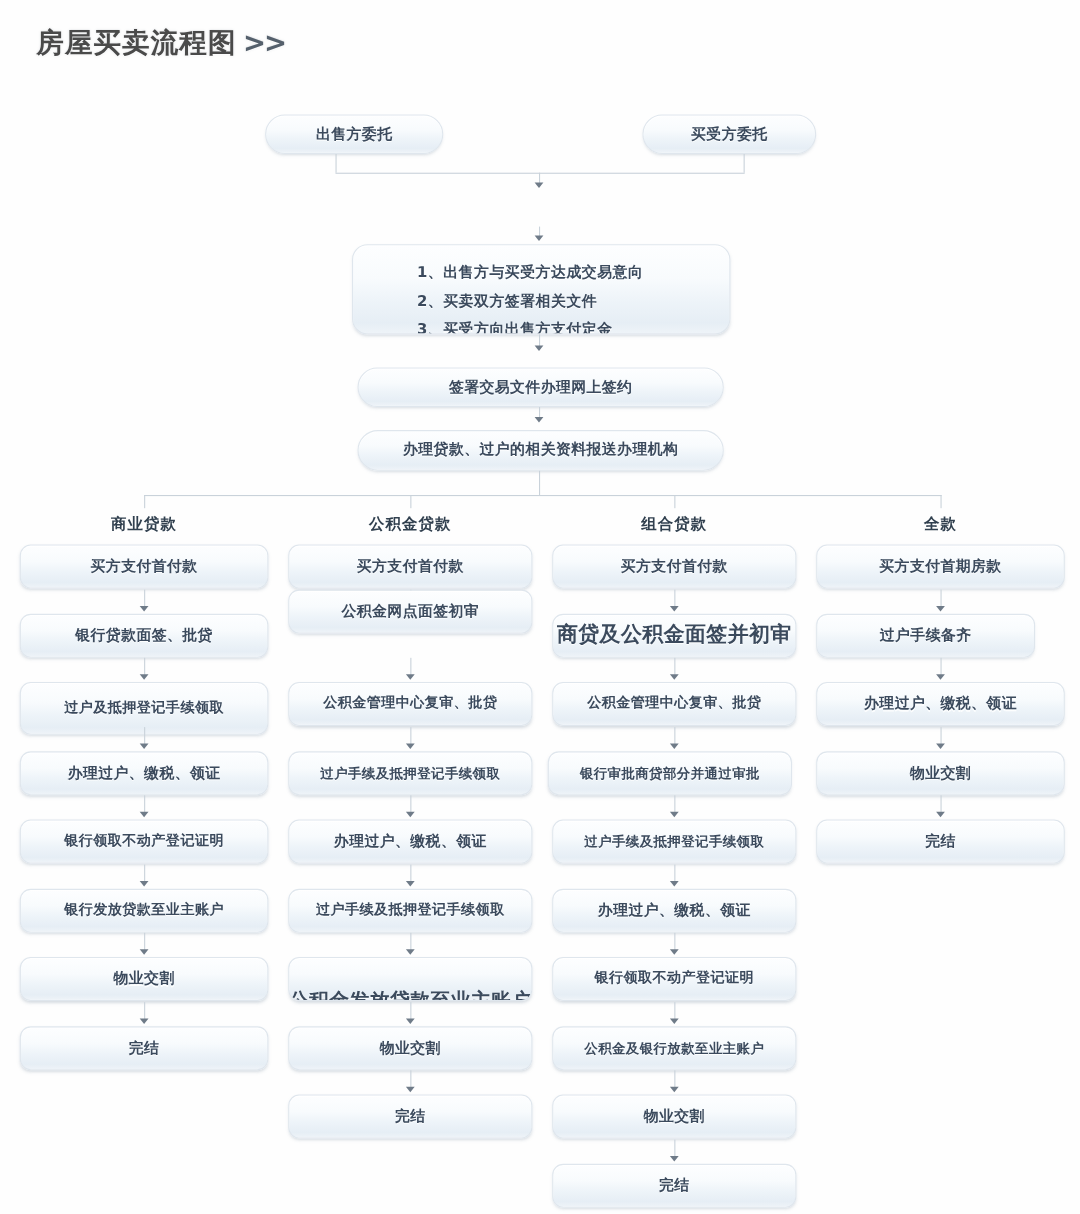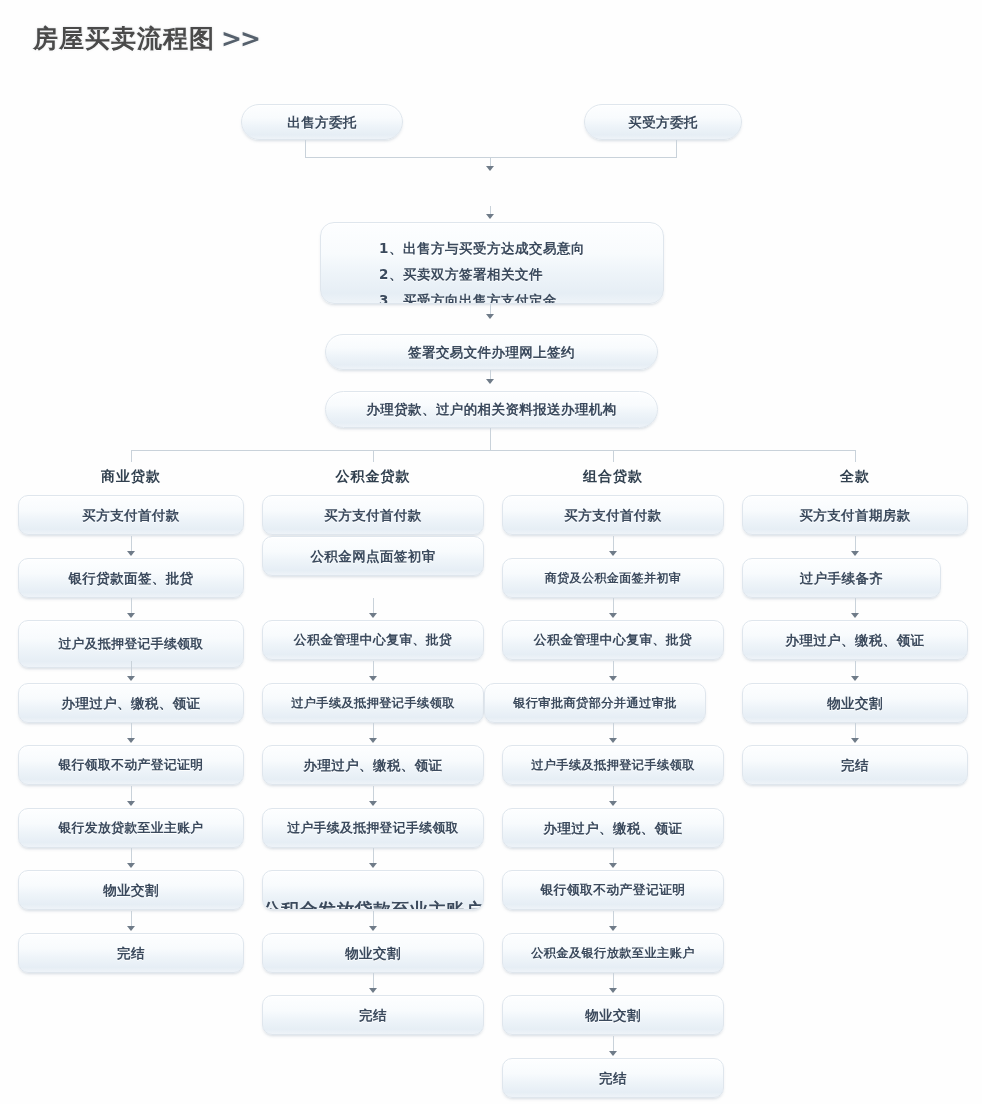--- a/index.html
+++ b/index.html
@@ -291,30 +291,30 @@
       <div class="arrow" style="left: 369px; top: 988px;"></div>
       <div class="node blurry" style="left: 262px; top: 995px; width: 222px; height: 40px;">
         <span>完结</span>
       </div>
       <div class="node blurry" style="left: 502px; top: 495px; width: 222px; height: 40px;">
         <span>买方支付首付款</span>
       </div>
       <div class="vline" style="left: 613px; top: 535.5px; height: 16.5px;"></div>
       <div class="arrow" style="left: 609px; top: 551px;"></div>
       <div class="node blurry" style="left: 502px; top: 558px; width: 222px; height: 40px;">
-        <span style="font-size: 12px;">商贷及公积金面签并初审</span>
+        <span style="font-size: 19px;">商贷及公积金面签并初审</span>
       </div>
       <div class="vline" style="left: 613px; top: 597.5px; height: 16.5px;"></div>
       <div class="arrow" style="left: 609px; top: 613px;"></div>
       <div class="node blurry" style="left: 502px; top: 620px; width: 222px; height: 40px;">
         <span style="font-size: 12.8px;">公积金管理中心复审、批贷</span>
       </div>
       <div class="vline" style="left: 613px; top: 660.5px; height: 16.5px;"></div>
       <div class="arrow" style="left: 609px; top: 676px;"></div>
-      <div class="node blurry" style="left: 484px; top: 683px; width: 222px; height: 40px;">
+      <div class="node blurry" style="left: 498px; top: 683px; width: 222px; height: 40px;">
         <span style="font-size: 12.2px;">银行审批商贷部分并通过审批</span>
       </div>
       <div class="vline" style="left: 613px; top: 722.5px; height: 16.5px;"></div>
       <div class="arrow" style="left: 609px; top: 738px;"></div>
       <div class="node blurry" style="left: 502px; top: 745px; width: 222px; height: 40px;">
         <span style="font-size: 12.2px;">过户手续及抵押登记手续领取</span>
       </div>
       <div class="vline" style="left: 613px; top: 785.5px; height: 16.5px;"></div>
       <div class="arrow" style="left: 609px; top: 801px;"></div>
       <div class="node blurry" style="left: 502px; top: 808px; width: 222px; height: 40px;">

